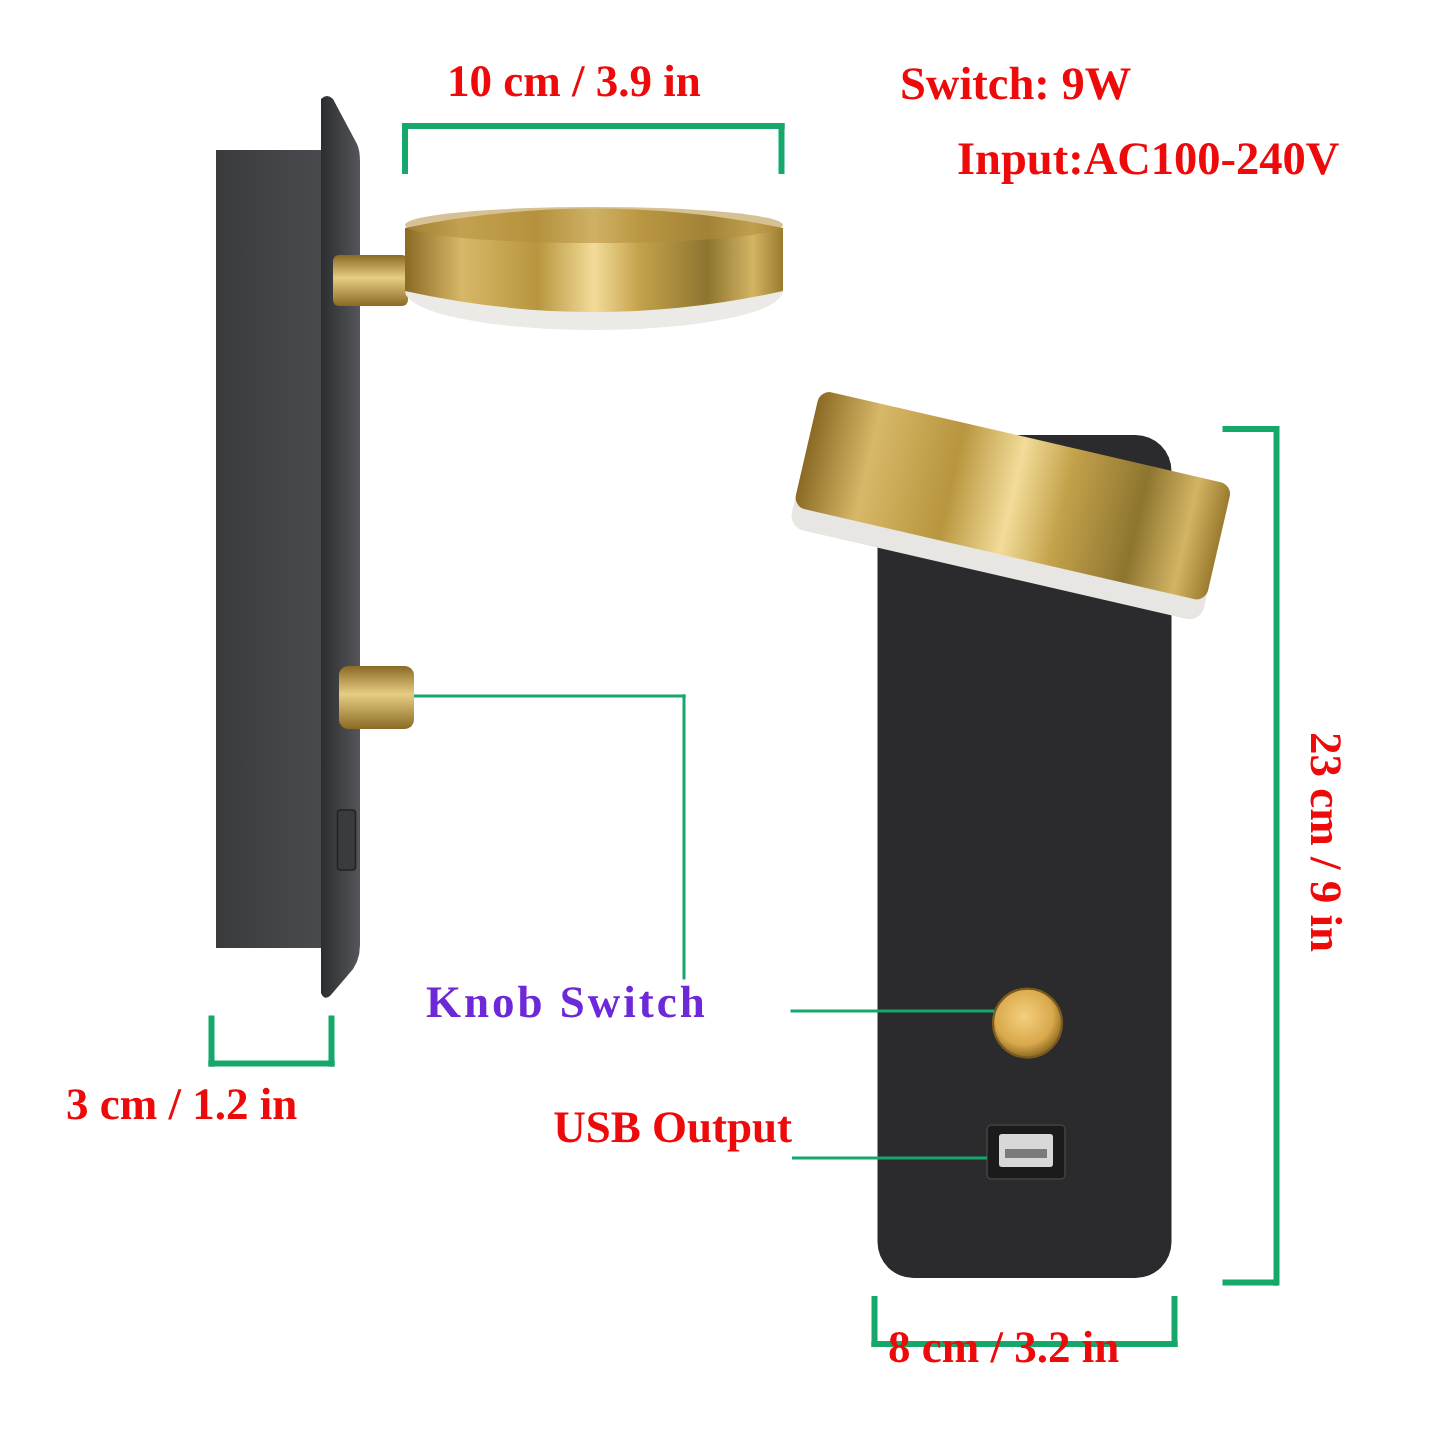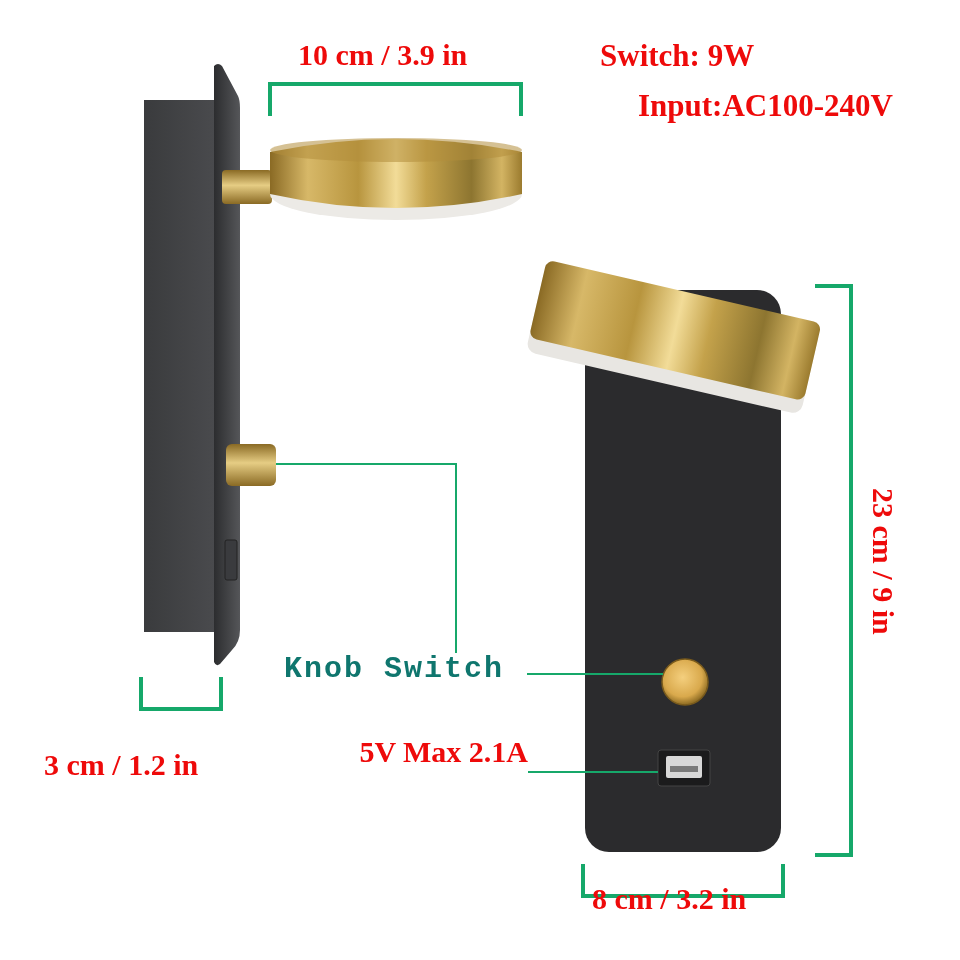--- a/index.html
+++ b/index.html
@@ -1,19 +1,19 @@
 <!DOCTYPE html>
 <html><head>
   <meta charset="utf-8">
   <style>
     html, body { margin: 0; padding: 0; background: #ffffff; }
     body { width: 960px; height: 960px; position: relative; overflow: hidden; font-family: "Liberation Serif", serif; }
     .abs { position: absolute; }
     .red { color: #ee0a0a; font-weight: bold; font-family: "Liberation Serif", serif; }
-    .green-text { color: #0f766e; font-weight: bold; font-family: Liberation Mono, monospace; letter-spacing: 2px; }
+    .green-text { color: #6d28d9; font-weight: bold; font-family: Liberation Serif, serif; letter-spacing: 2px; }
     .g { background: #16a86a; position: absolute; }
     svg { position: absolute; left: 0; top: 0; }
   </style>
 </head>
 <body>
 
 <svg width="960" height="960" viewBox="0 0 960 960">
   <defs>
     <linearGradient id="brass" x1="0" y1="0" x2="1" y2="0">
       <stop offset="0" stop-color="#8a6a24"></stop>
@@ -87,28 +87,28 @@
 <div class="abs red" style="left:592px; top:88px; font-size:31px;margin-left:46px;">Input:AC100-240V</div>
 
 <div class="g" style="left:815px; top:284px; width:37px; height:4px;"></div>
 <div class="g" style="left:849px; top:284px; width:4px; height:573px;"></div>
 <div class="g" style="left:815px; top:853px; width:37px; height:4px;"></div>
 <div class="abs red" style="left:866px; top:488px; font-size:30px; writing-mode:vertical-rl; white-space:nowrap;">23 cm / 9 in</div>
 
 <div class="g" style="left:139px; top:677px; width:4px; height:34px;"></div>
 <div class="g" style="left:139px; top:707px; width:84px; height:4px;"></div>
 <div class="g" style="left:219px; top:677px; width:4px; height:34px;"></div>
-<div class="abs red" style="left:44px; top:720px; font-size:30px;margin-top:28px;">3 cm / 1.2 in</div>
+<div class="abs red" style="left:44px; top:720px; font-size:30px;">3 cm / 1.2 in</div>
 
 <div class="g" style="left:276px; top:463px; width:181px; height:2px;"></div>
 <div class="g" style="left:455px; top:463px; width:2px; height:190px;"></div>
 <div class="g" style="left:527px; top:673px; width:136px; height:2px;"></div>
 <div class="abs green-text" style="left:284px; top:652px; font-size:30px;">Knob Switch</div>
 
 <div class="g" style="left:528px; top:771px; width:130px; height:2px;"></div>
 <div class="abs red" style="left:338px; top:735px; font-size:30px; line-height:34px; text-align:right; width:190px;">
-  <div>5V Max 2.1A</div>
+  <div>USB Output</div>
 </div>
 
 <div class="g" style="left:581px; top:864px; width:4px; height:34px;"></div>
 <div class="g" style="left:581px; top:894px; width:204px; height:4px;"></div>
 <div class="g" style="left:781px; top:864px; width:4px; height:34px;"></div>
 <div class="abs red" style="left:592px; top:882px; font-size:30px;">8 cm / 3.2 in</div>
 
 </body></html>

